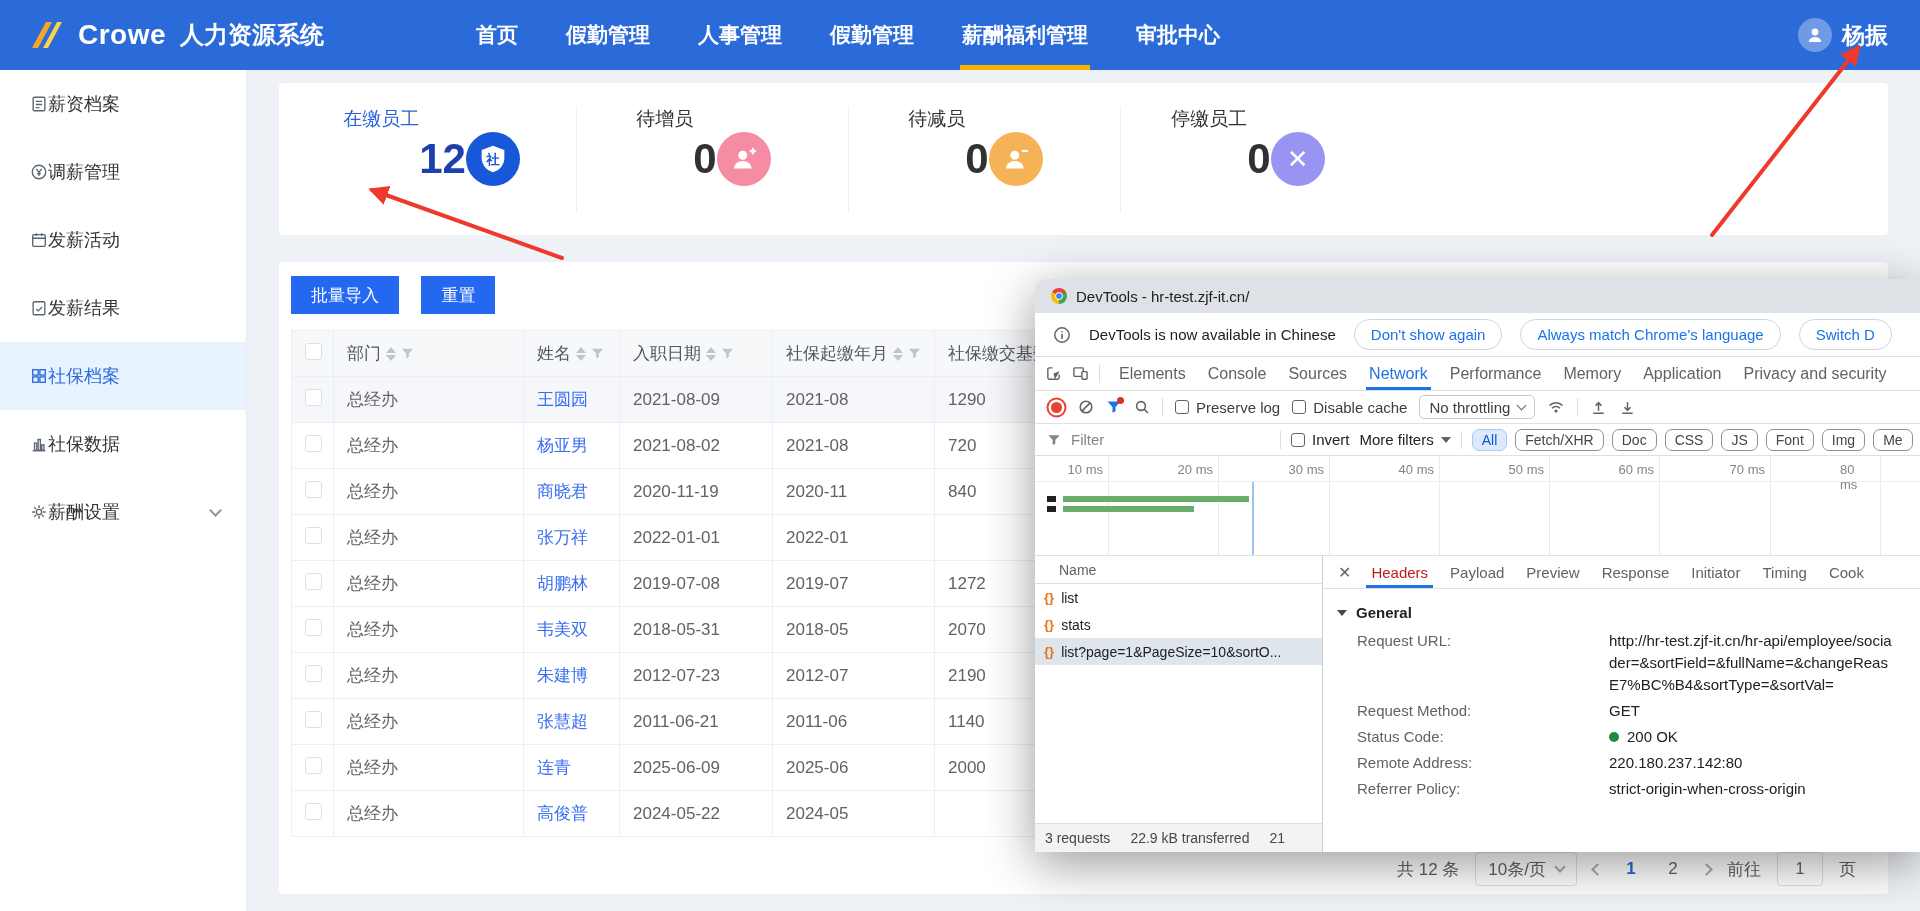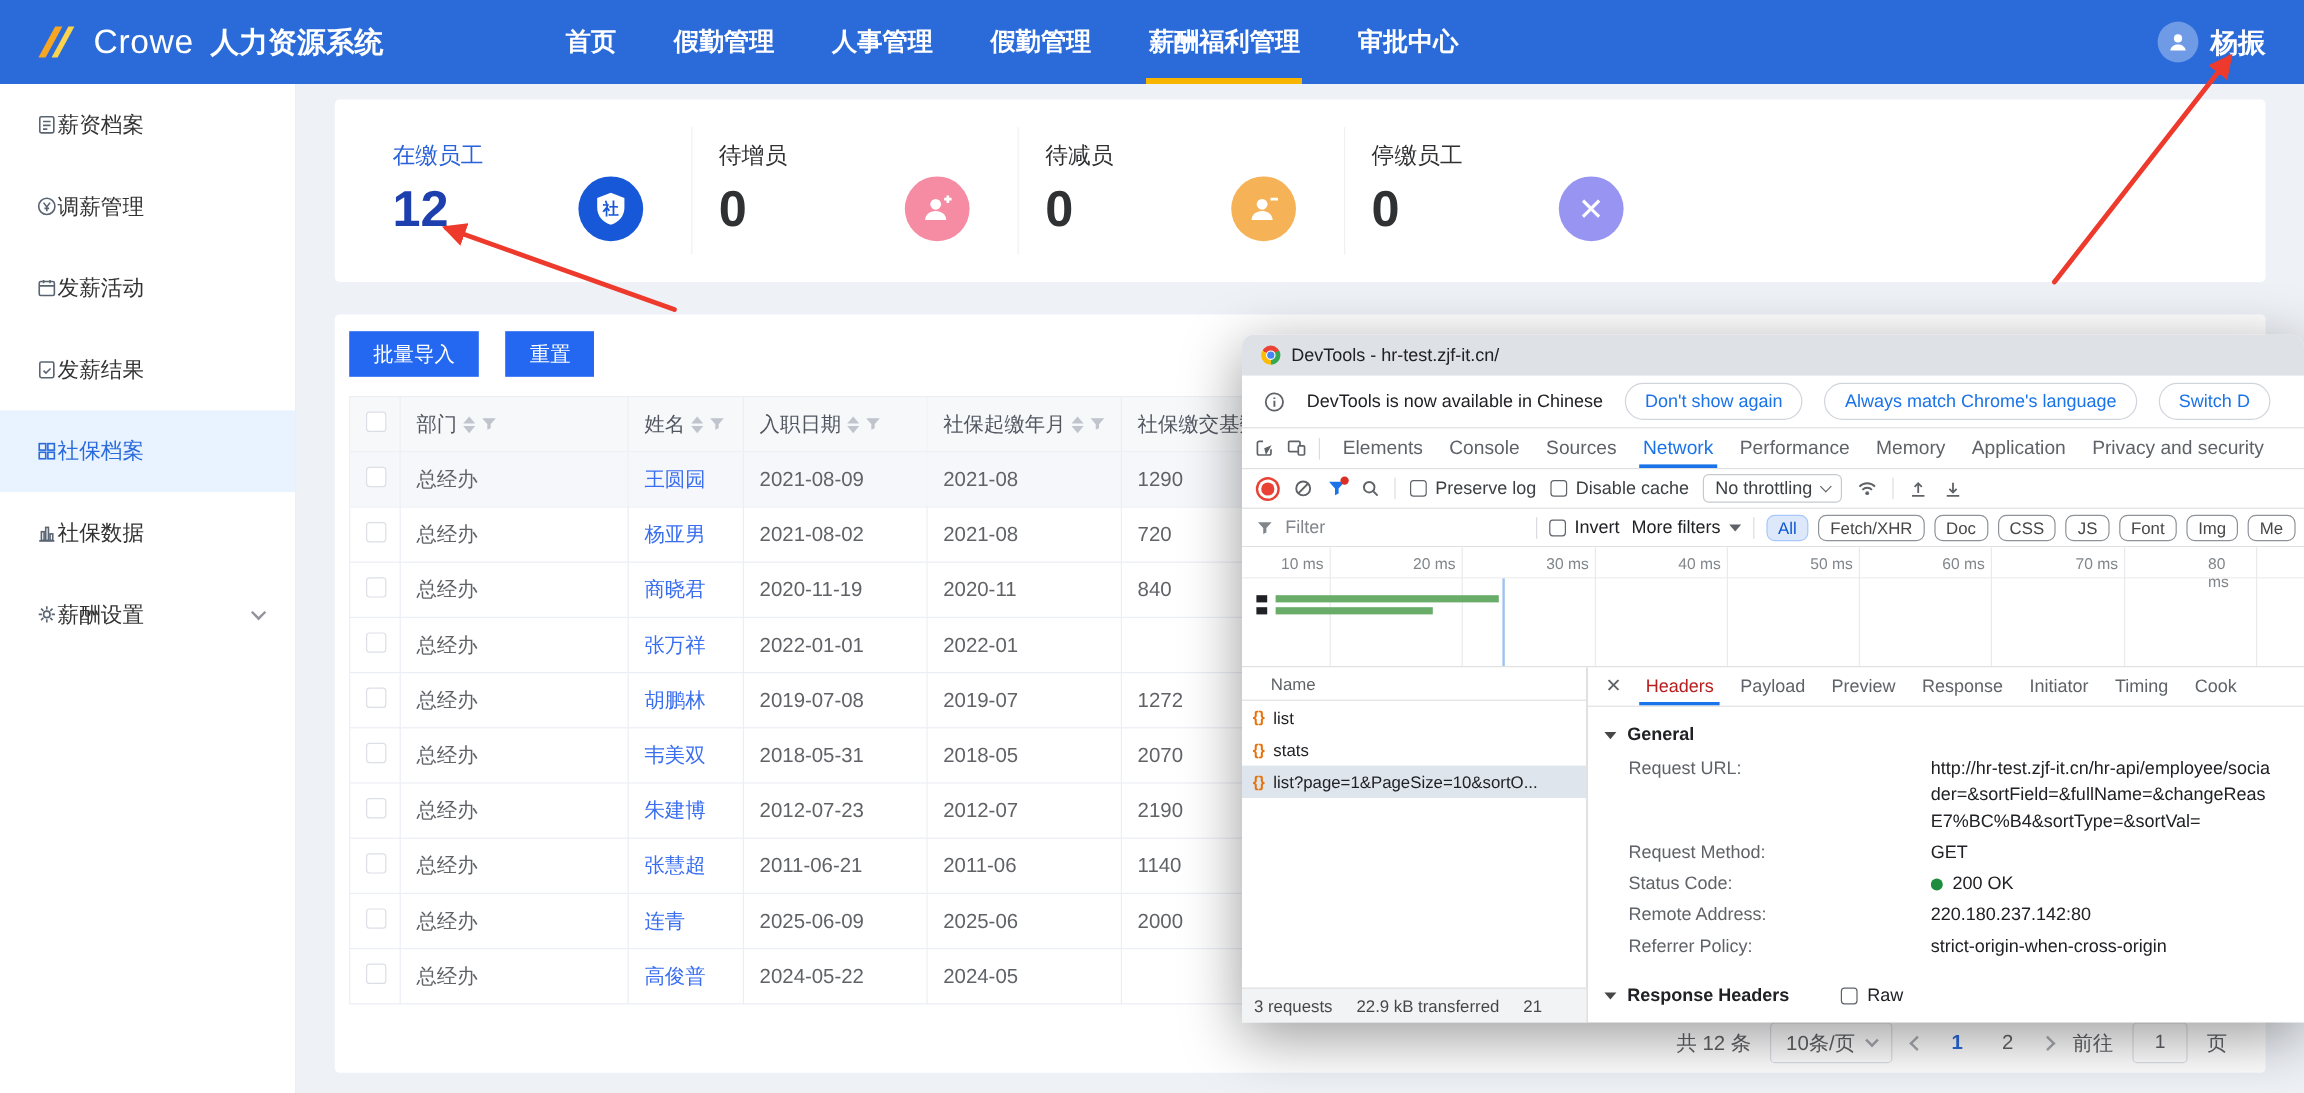--- a/index.html
+++ b/index.html
@@ -3,21 +3,21 @@
 <meta charset="utf-8">
 <style>
   *{margin:0;padding:0;box-sizing:border-box}
   html,body{width:1920px;height:911px;overflow:hidden;background:#eef1f6;
     font-family:"Liberation Sans","DejaVu Sans",sans-serif;color:#303133}
 
   
   .navbar{position:absolute;top:0;left:0;right:0;height:70px;background:#2b6bd9;
     display:flex;align-items:stretch;color:#fff;z-index:10}
   .brand{display:flex;align-items:center;gap:12px;padding-left:26px}
-  .brand-name{font-size:28px;font-weight:normal;letter-spacing:.5px}
+  .brand-name{font-size:28px;font-weight:bold;letter-spacing:.5px}
   .brand-suffix{font-size:24px;font-weight:bold;margin-left:2px}
   .nav-menu{display:flex;gap:44px;margin-left:150px;align-items:stretch}
   .nav-item{display:flex;align-items:center;font-size:21px;font-weight:bold;cursor:pointer;
     position:relative;white-space:nowrap;padding:0 2px}
   .nav-item.active::after{content:"";position:absolute;left:0;right:0;bottom:0;height:5px;background:#f7b500}
   .nav-user{margin-left:auto;display:flex;align-items:center;gap:10px;padding-right:32px}
   .avatar{width:34px;height:34px;border-radius:50%;background:rgba(255,255,255,.32);
     display:flex;align-items:center;justify-content:center}
   .user-name{font-size:23px;font-weight:bold}
 
@@ -30,21 +30,21 @@
   .side-item.active{background:#e9f2ff;color:#2a6bdb}
   .side-item.active .lbl{color:#2a6bdb}
   .side-item svg{display:block}
   .chev{width:9px;height:9px;border-right:2px solid #909399;border-bottom:2px solid #909399;
     display:inline-block;transform:rotate(45deg);margin-left:auto;margin-right:26px;margin-top:-4px}
 
   
   .main{position:absolute;left:247px;top:70px;right:0;bottom:0;background:#eef1f6}
   .stats-card{position:absolute;left:32px;right:32px;top:13px;height:152px;background:#fff;
     border-radius:4px;display:flex;align-items:center;padding-left:26px}
-  .stat{width:272px;height:106px;display:flex;flex-direction:column;justify-content:center;
+  .stat{width:272px;height:106px;display:flex;flex-direction:row;justify-content:center;
     padding-left:22px;border-right:1px solid #f0f0f0}
   .stat:last-child{border-right:none}
   .stat-label{font-size:19px;color:#303133;margin-bottom:4px}
   .stat.primary .stat-label{color:#2a62d9}
   .stat-row{display:flex;align-items:center;justify-content:space-between;padding-right:40px}
   .stat-value{font-size:42px;font-weight:bold;color:#303133;line-height:1}
   .stat.primary .stat-value{color:#1e3fae}
   .stat-ic{width:54px;height:54px;border-radius:50%;display:flex;align-items:center;justify-content:center;color:#fff}
   .ic-blue{background:#1758d8}.ic-pink{background:#f58ca4}.ic-orange{background:#f6b257}.ic-purple{background:#9895f2}
   .xmark{font-size:26px;font-weight:bold;color:#fff;line-height:1}
@@ -713,28 +713,20 @@
           <span class="v vflex"><span class="dot"></span><span>200 OK</span></span>
         </div>
         <div class="kv">
           <span class="k">Remote Address:</span>
           <span class="v">220.180.237.142:80</span>
         </div>
         <div class="kv">
           <span class="k">Referrer Policy:</span>
           <span class="v">strict-origin-when-cross-origin</span>
         </div>
-        <div class="sec-hdr" style="margin-top:12px">
-          <span class="tri"></span>
-          <span>Response Headers</span>
-          <span class="raw">
-            <span class="cbs"></span>
-            <span>Raw</span>
-          </span>
-        </div>
       </div>
     </div>
   </div>
 </div>
 
 <svg class="arrows" width="1920" height="911" viewBox="0 0 1920 911">
   <defs>
     <marker id="arr" viewBox="0 0 10 10" refX="8" refY="5" markerWidth="5" markerHeight="5" orient="auto-start-reverse">
       <path d="M0 0L10 5L0 10z" fill="#ee3a2c"></path>
     </marker>

